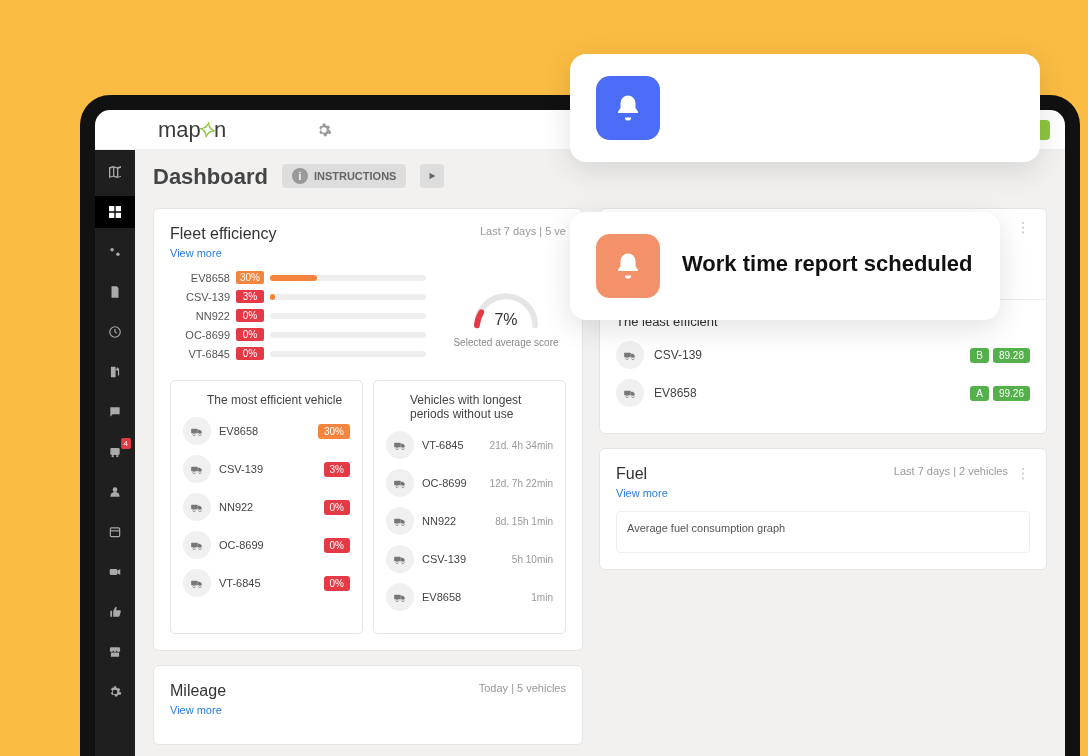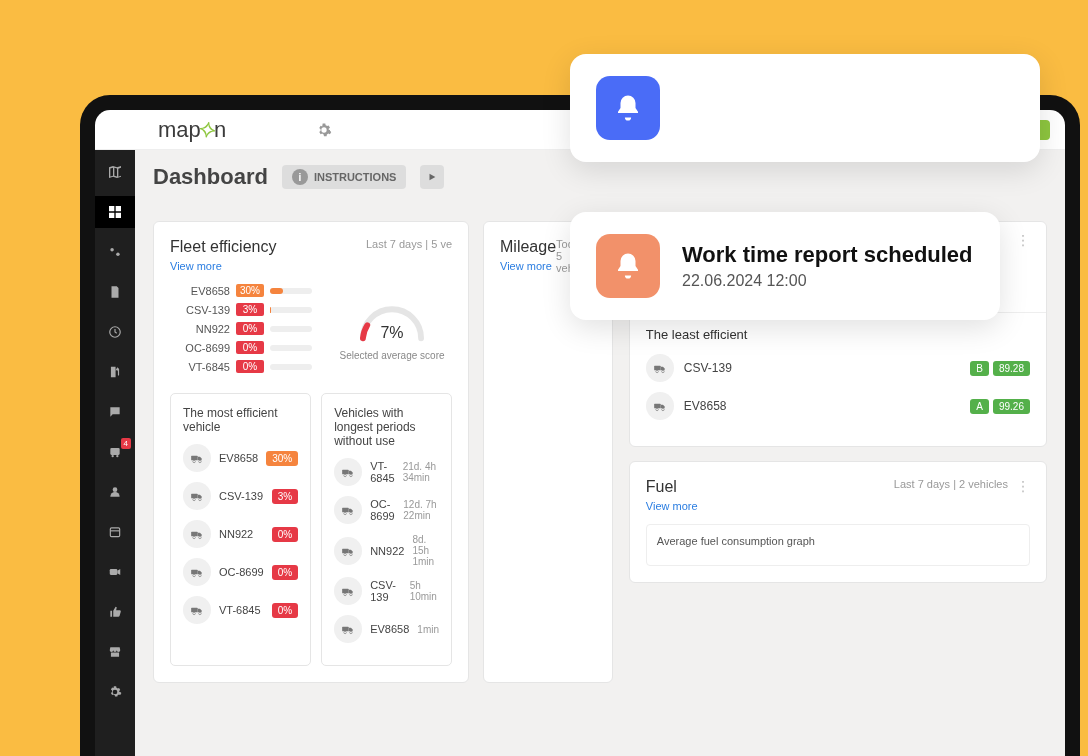--- a/index.html
+++ b/index.html
@@ -15,28 +15,28 @@
 .lock-pill { margin-left: auto; background: #8ec63f; color: #fff; padding: 4px 10px; border-radius: 4px; font-size: 11px; font-weight: 600; }
 
 .body-wrap { flex: 1; display: flex; overflow: hidden; }
 
 .side-nav { width: 40px; background: #1f1f1f; display: flex; flex-direction: column; align-items: center; padding-top: 6px; gap: 8px; }
 .nav-item { width: 40px; height: 32px; display: flex; align-items: center; justify-content: center; color: #aaa; cursor: pointer; position: relative; }
 .nav-item.active { background: #000; color: #fff; }
 .nav-badge { position: absolute; top: 2px; right: 4px; background: #e63946; color: #fff; font-size: 8px; padding: 1px 3px; border-radius: 2px; }
 
 .main { flex: 1; background: #f2f1f0; overflow: hidden; padding: 14px 18px; }
-.page-header { display: flex; align-items: center; gap: 14px; margin-bottom: 31px; }
+.page-header { display: flex; align-items: flex-start; gap: 14px; margin-bottom: 18px; }
 .page-title { font-size: 22px; color: #444; }
 .instructions-pill { background: #ddd; color: #666; padding: 4px 10px; border-radius: 4px; font-size: 11px; font-weight: 600; display: flex; align-items: center; gap: 6px; cursor: pointer; }
 .instructions-pill .i-icon { background: #999; color: #fff; width: 16px; height: 16px; border-radius: 50%; display: inline-flex; align-items: center; justify-content: center; font-size: 10px; }
 .play-btn { background: #ddd; width: 24px; height: 24px; border-radius: 4px; display: flex; align-items: center; justify-content: center; color: #666; cursor: pointer; }
 
 .cols { display: flex; gap: 16px; }
-.col-left { flex: 0 0 430px; display: flex; flex-direction: row; gap: 14px; }
+.col-left { flex: 0 0 430px; display: flex; flex-direction: column; gap: 14px; }
 .col-right { flex: 1; display: flex; flex-direction: column; gap: 14px; }
 
 .card { background: #fff; border: 1px solid #e5e5e5; border-radius: 6px; padding: 16px; }
 .card-header { display: flex; align-items: flex-start; margin-bottom: 12px; }
 .card-title { font-size: 16px; color: #333; font-weight: 500; }
 .card-sub { color: #999; font-size: 11px; margin-left: auto; }
 .view-more { color: #2a7de1; font-size: 11px; margin-top: 4px; cursor: pointer; display: block; }
 
 .efficiency-body { display: flex; gap: 20px; }
 .bars-list { flex: 1; }
@@ -48,21 +48,21 @@
 .bar-fill { position: absolute; left: 0; top: 0; height: 100%; background: #f5843e; border-radius: 3px; }
 
 .gauge-box { width: 120px; display: flex; flex-direction: column; align-items: center; justify-content: center; }
 .gauge { width: 74px; height: 40px; position: relative; margin-bottom: 8px; }
 .gauge svg { width: 100%; height: 100%; }
 .gauge-val { position: absolute; left: 0; right: 0; bottom: 0; text-align: center; font-size: 16px; color: #333; }
 .gauge-label { font-size: 10px; color: #888; text-align: center; }
 
 .subcards { display: flex; gap: 10px; }
 .subcard { flex: 1; border: 1px solid #e5e5e5; border-radius: 5px; padding: 12px; background: #fff; }
-.subcard h4 { font-size: 12px; color: #444; font-weight: 500; margin-bottom: 10px; }
+.subcard h4 { font-size: 12px; color: #444; font-weight: 500; margin-bottom: 10px; margin-left: 24px; }
 .vrow { display: flex; align-items: center; gap: 8px; margin-bottom: 10px; font-size: 11px; color: #444; }
 .vicon { width: 28px; height: 28px; background: #f0f0f0; border-radius: 50%; display: flex; align-items: center; justify-content: center; color: #777; flex-shrink: 0; }
 .vrow .tag { margin-left: auto; padding: 2px 6px; border-radius: 3px; font-size: 10px; color: #fff; background: #e63946; }
 .vrow .tag.orange { background: #f5843e; }
 .vrow .dur { margin-left: auto; color: #999; font-size: 10px; }
 
 .mini-bars { display: flex; gap: 32px; align-items: flex-end; height: 44px; margin-bottom: 14px; padding-left: 6px; }
 .mini-bar { width: 18px; background: #54b04a; border-radius: 2px 2px 0 0; }
 .mini-bar.grey { background: #d0d0d0; height: 4px !important; }
 
@@ -490,15 +490,14 @@
   </div>
 </div>
 <div class="notif n2">
   <div class="notif-icon orange">
     <svg width="30" height="30" viewBox="0 0 24 24" fill="currentColor">
         <path d="M12 2a6 6 0 00-6 6v4l-2 3v1h16v-1l-2-3V8a6 6 0 00-6-6zm0 20a2.5 2.5 0 002.5-2.5h-5A2.5 2.5 0 0012 22z"></path>
       </svg>
   </div>
   <div>
     <div class="notif-title">Work time report scheduled</div>
-    <div class="notif-time">22.06.2024 12:00</div>
   </div>
 </div>
 
 </body></html>

